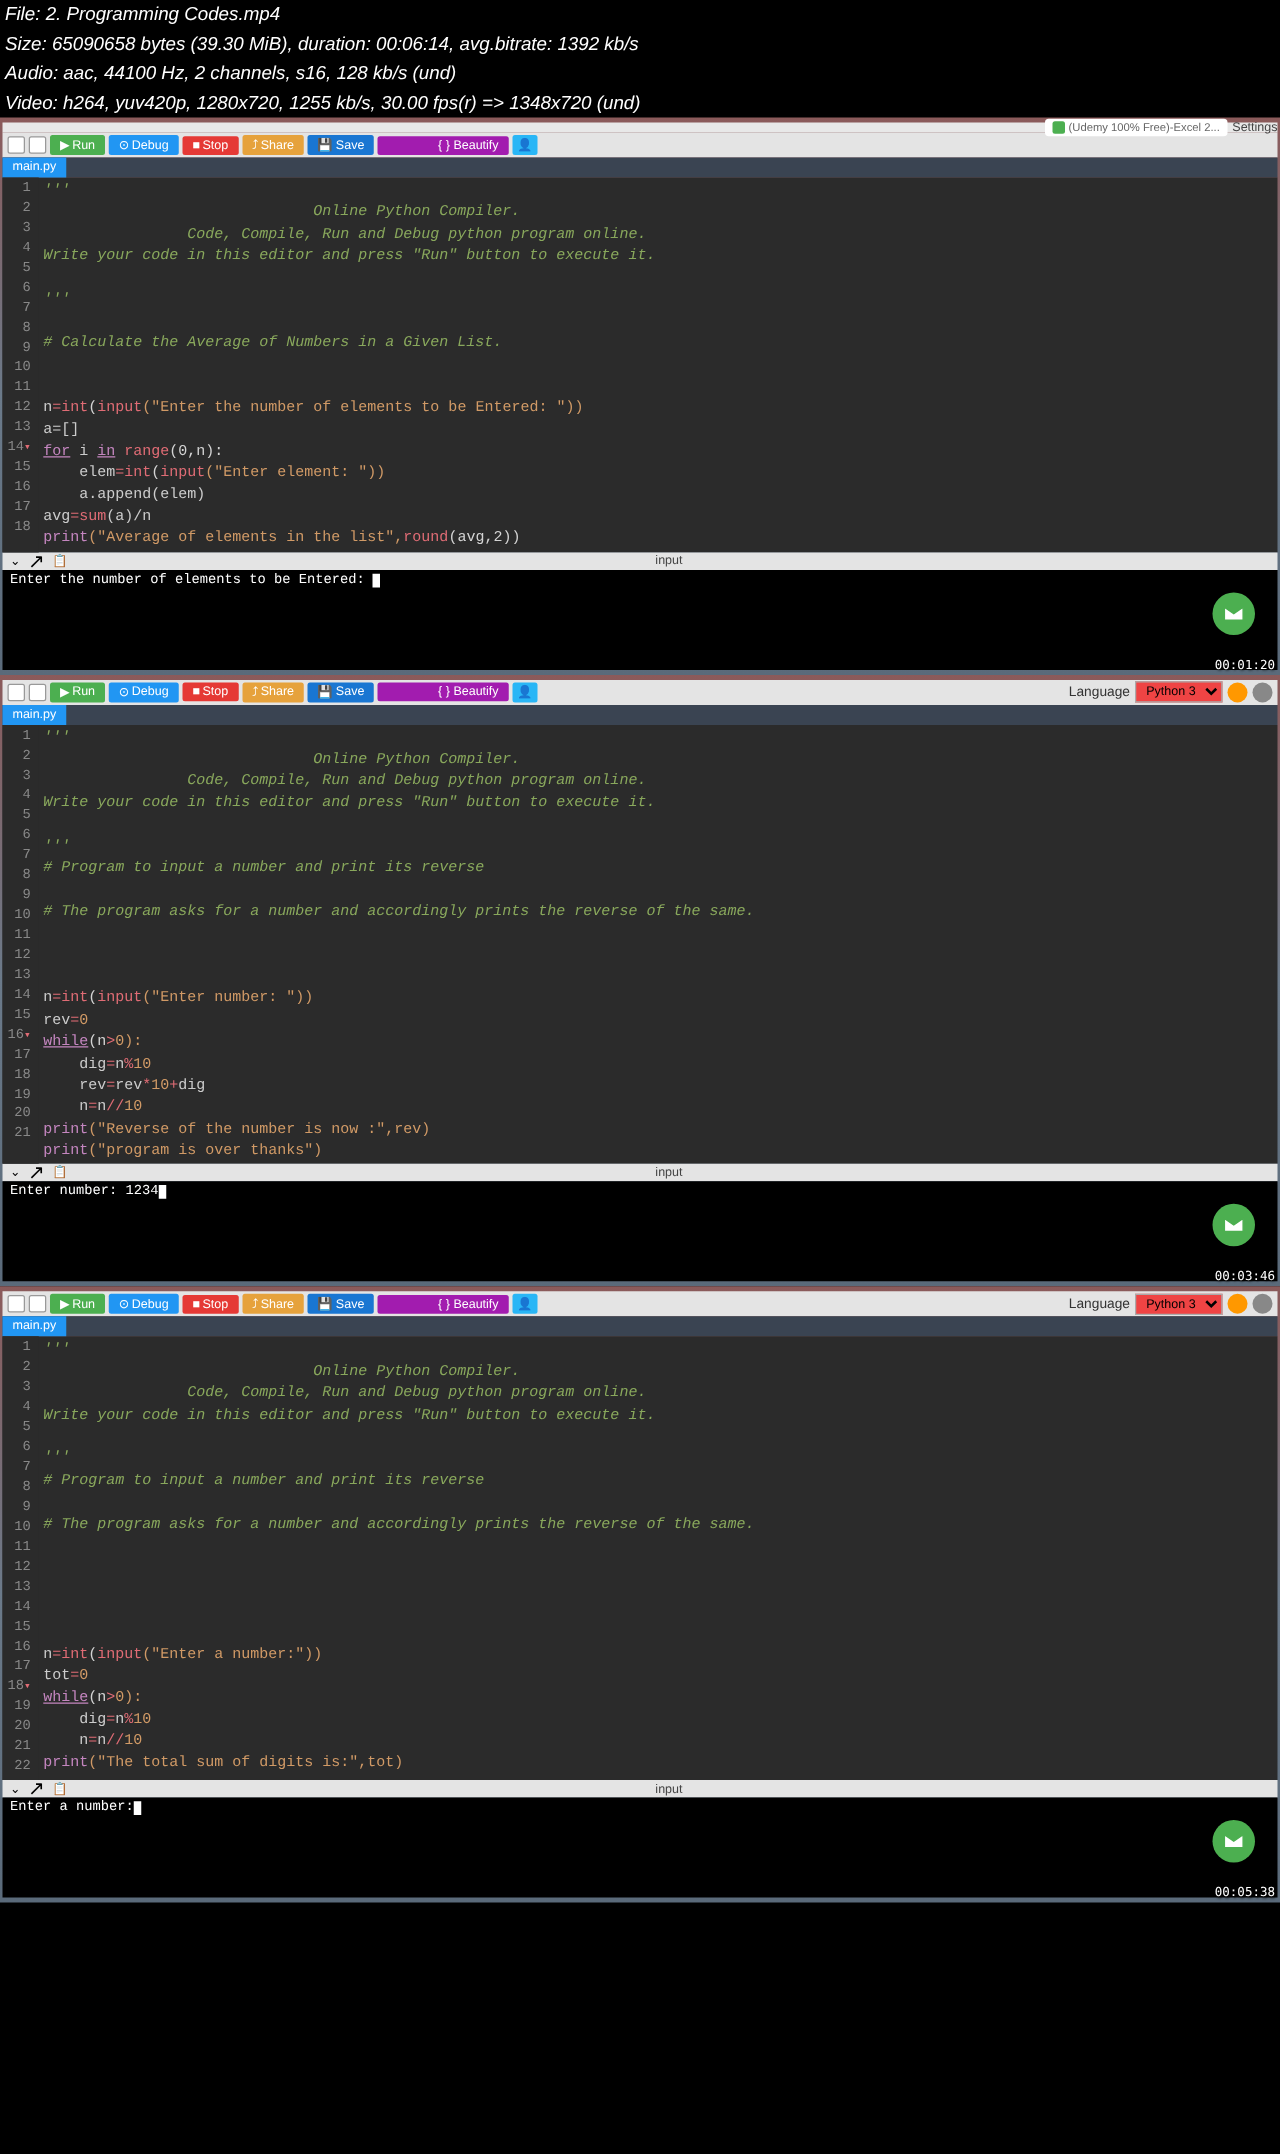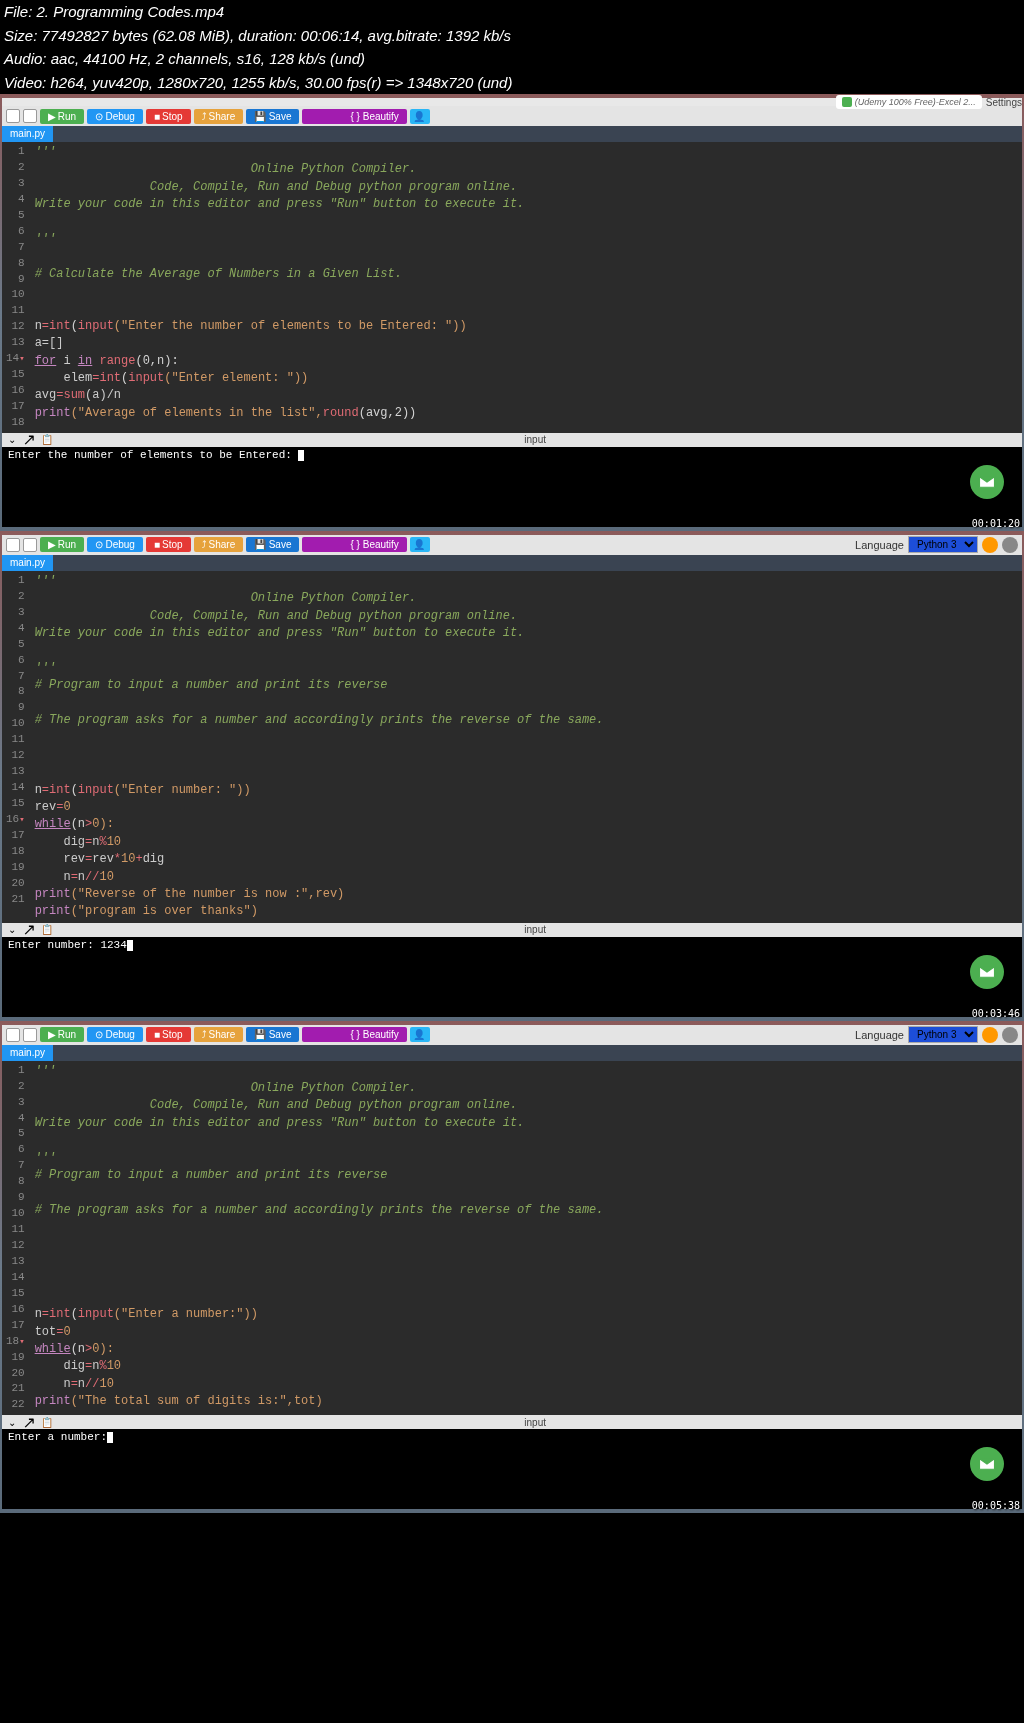--- a/index.html
+++ b/index.html
@@ -4,37 +4,37 @@
 <style>
   * { margin: 0; padding: 0; box-sizing: border-box; }
   body { background: #000; font-family: Arial, sans-serif; width: 1024px; }
   
   .meta-info { color: #fff; font-style: italic; padding: 2px 4px; font-size: 15px; line-height: 1.3; }
   
   .screenshot-wrap { position: relative; margin: 0; }
   .desktop-bg { background: linear-gradient(180deg, #8b5a5a 0%, #6b7a8a 50%, #5a6a7a 100%); padding: 4px 2px; }
   
   .browser-top { background: #e8e8e8; height: 8px; display: flex; justify-content: flex-end; align-items: center; }
-  .tab-pill { background: #fff; border-radius: 3px; padding: 2px 6px; font-size: 9px; color: #666; margin-right: 4px; display: flex; align-items: center; gap: 3px; font-style: italic; }
+  .tab-pill { background: #fff; border-radius: 3px; padding: 2px 6px; font-size: 9px; color: #666; margin-right: 4px; display: flex; align-items: center; gap: 3px; }
   .settings-lbl { font-size: 10px; color: #444; margin-right: 0; }
   
   .ide-toolbar { background: #e4e4e4; display: flex; align-items: center; padding: 2px 4px; gap: 3px; height: 20px; }
   .tb-icon { width: 14px; height: 14px; background: #fff; border: 1px solid #999; border-radius: 2px; }
   .tb-btn { font-size: 10px; padding: 2px 8px; border-radius: 2px; color: #fff; cursor: pointer; border: none; display: inline-flex; align-items: center; gap: 2px; }
   .btn-run { background: #4caf50; }
   .btn-debug { background: #2196f3; }
   .btn-stop { background: #e53935; }
   .btn-share { background: #e6a23c; }
   .btn-save { background: #1976d2; }
   .btn-beautify { background: #a21caf; padding-left: 48px; }
   .btn-user { background: #29b6f6; width: 20px; padding: 2px 4px; }
   
   .lang-select { margin-left: auto; display: flex; align-items: center; gap: 4px; }
   .lang-label { font-size: 11px; color: #333; }
-  .lang-dd { font-size: 10px; padding: 1px 4px; border: 1px solid #aaa; background: #1d4ed8; }
+  .lang-dd { font-size: 10px; padding: 1px 4px; border: 1px solid #aaa; background: #ef4444; }
   .round-icon { width: 16px; height: 16px; border-radius: 50%; }
   .orange-ic { background: #ff9800; }
   .gear-ic { background: #888; }
   
   .tab-bar { background: #3a4452; display: flex; height: 16px; }
   .tab-active { background: #2196f3; color: #fff; font-size: 10px; padding: 2px 8px; }
   
   .editor { background: #2b2b2b; font-family: 'Courier New', monospace; font-size: 12px; line-height: 1.45; display: flex; min-height: 280px; }
   .gutter { background: #2b2b2b; color: #888; text-align: right; padding: 2px 6px 2px 4px; user-select: none; }
   .gutter .ln { display: block; font-size: 11px; }
@@ -66,21 +66,21 @@
   .email-fab svg { width: 18px; height: 14px; }
   
   .timestamp-overlay { position: absolute; right: 4px; bottom: 2px; color: #fff; font-size: 10px; font-family: monospace; text-shadow: 1px 1px 2px #000; }
   
   .bottom-spacer { height: 320px; background: #000; }
 </style>
 </head>
 <body>
 
 <div class="meta-info">File: 2. Programming Codes.mp4</div>
-<div class="meta-info">Size: 77492827 bytes (62.08 MiB), duration: 00:06:14, avg.bitrate: 1392 kb/s</div>
+<div class="meta-info">Size: 65090658 bytes (39.30 MiB), duration: 00:06:14, avg.bitrate: 1392 kb/s</div>
 <div class="meta-info">Audio: aac, 44100 Hz, 2 channels, s16, 128 kb/s (und)</div>
 <div class="meta-info">Video: h264, yuv420p, 1280x720, 1255 kb/s, 30.00 fps(r) =&gt; 1348x720 (und)</div>
 
 <div class="screenshot-wrap">
 <div class="desktop-bg">
   <div class="browser-top">
     <div class="tab-pill">
           <span style="width:10px;height:10px;background:#4caf50;border-radius:2px"></span>
           <span>(Udemy 100% Free)-Excel 2...</span>
         </div>
@@ -132,20 +132,21 @@
       <div class="code-line"> </div>
       <div class="code-line"><span class="cm-comment">'''</span></div>
       <div class="code-line"> </div>
       <div class="code-line"><span class="cm-comment"># Calculate the Average of Numbers in a Given List.</span></div>
       <div class="code-line"> </div>
       <div class="code-line"> </div>
       <div class="code-line"><span class="cm-var">n</span><span class="cm-op">=</span><span class="cm-fn">int</span><span class="cm-paren">(</span><span class="cm-fn">input</span><span class="cm-str">("Enter the number of elements to be Entered: "))</span></div>
       <div class="code-line"><span class="cm-var">a=[]</span></div>
       <div class="code-line"><span class="cm-kw">for</span><span class="cm-var"> i </span><span class="cm-kw">in</span><span class="cm-fn"> range</span><span class="cm-paren">(0,n):</span></div>
       <div class="code-line"><span class="cm-var">    elem</span><span class="cm-op">=</span><span class="cm-fn">int</span><span class="cm-paren">(</span><span class="cm-fn">input</span><span class="cm-str">("Enter element: "))</span></div>
+      <div class="code-line"><span class="cm-var">    a.append(elem)</span></div>
       <div class="code-line"><span class="cm-var">avg</span><span class="cm-op">=</span><span class="cm-fn">sum</span><span class="cm-var">(a)/n</span></div>
       <div class="code-line"><span class="cm-fn2">print</span><span class="cm-str">("Average of elements in the list",</span><span class="cm-fn">round</span><span class="cm-paren">(avg,2))</span></div>
     </div>
   </div>
 
   <div class="console-head">
     <div class="left-icons">
           <span class="chevron">⌄</span>
           <span>↗</span>
           <span class="copy-ic">📋</span>

